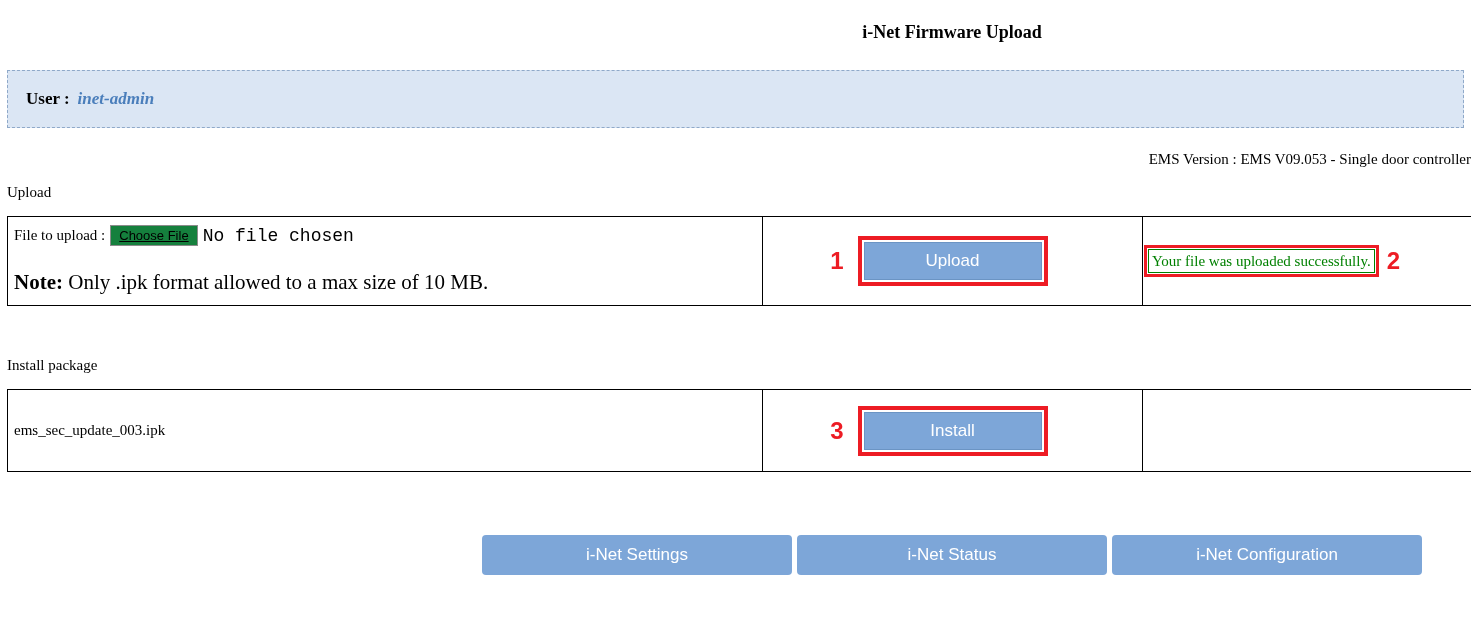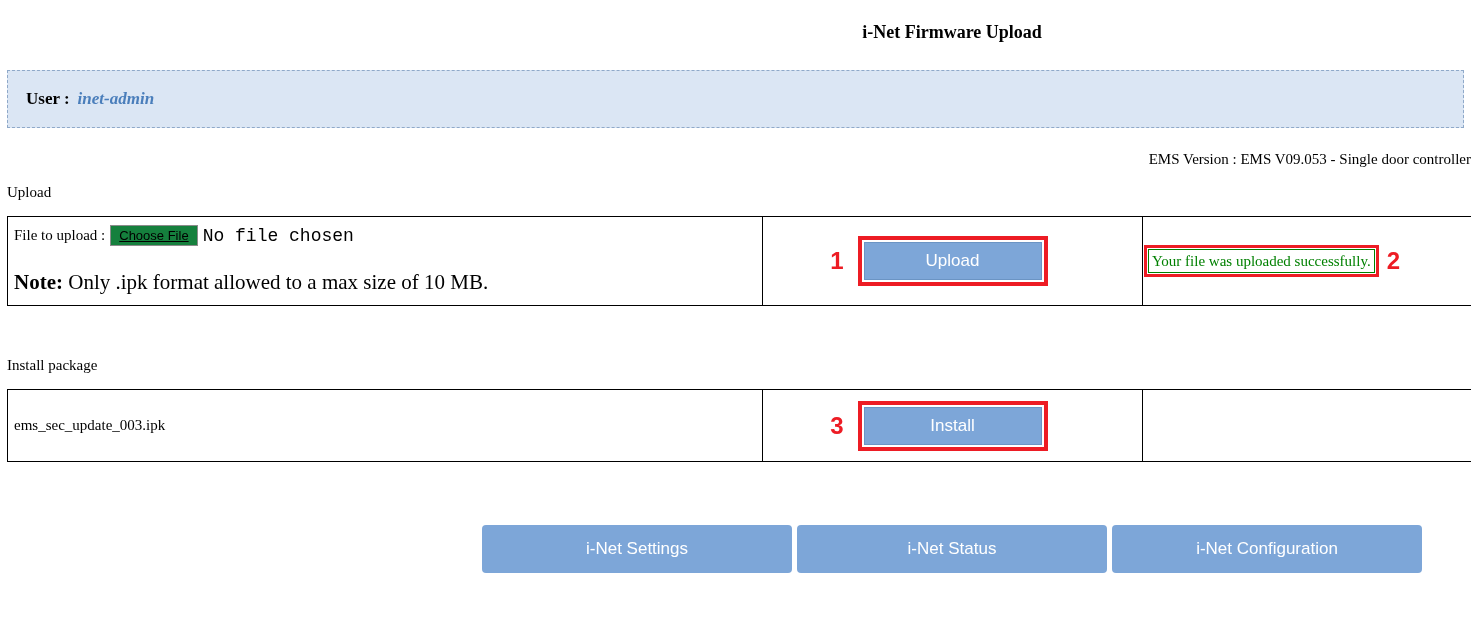--- a/index.html
+++ b/index.html
@@ -42,21 +42,21 @@
   .section-label { margin-left: 7px; font-size: 15px; line-height: 19px; }
   .upload-label { margin-top: 14px; }
   .install-label { margin-top: 50px; }
   .grid-table {
     border-collapse: collapse;
     margin-left: 7px; margin-top: 14px;
     width: 1464px; table-layout: fixed; padding-left: 38px;
   }
   .grid-table td { border: 1px solid #000; vertical-align: middle; }
   .upload-table { height: 90px; }
-  .install-table { height: 73px; }
+  .install-table { height: 83px; }
   .col1 { width: 755px; }
   .col2 { width: 380px; text-align: center; }
   .col3 { width: 329px; text-align: right; }
   .file-cell { vertical-align: top !important; padding: 8px 4px 10px 6px; }
   .file-line { font-size: 15px; display: flex; align-items: center; }
   .choose-file {
     font-family: "Liberation Sans", sans-serif;
     font-size: 13px; padding: 2px 8px; margin: 0 5px;
     border: 1px solid #8b8b8b; border-radius: 0;
     background: #15803d; cursor: pointer; text-decoration: underline;
@@ -85,21 +85,21 @@
   .annot-left {
     position: absolute; right: calc(100% + 14px);
     top: 50%; transform: translateY(-50%);
   }
   .status-wrap { display: flex; align-items: center; padding-left: 1px; gap: 8px; }
   .red-box.slim { border-width: 3px; padding: 1px; }
   .green-box { border: 1px solid var(--success-green); padding: 2px 3px; line-height: normal; }
   .success-text { color: var(--success-green); font-size: 15px; white-space: nowrap; }
   .footer-nav { display: flex; justify-content: center; gap: 5px; margin-top: 63px; }
   .nav-btn {
-    width: 310px; height: 48px;
+    width: 310px; height: 40px;
     background: var(--button-blue); color: #fff;
     border: none; border-radius: 4px;
     font-family: "Liberation Sans", sans-serif;
     font-size: 17px; cursor: pointer;
   }
 </style>
 </head>
 <body>
 
 <div class="page">

